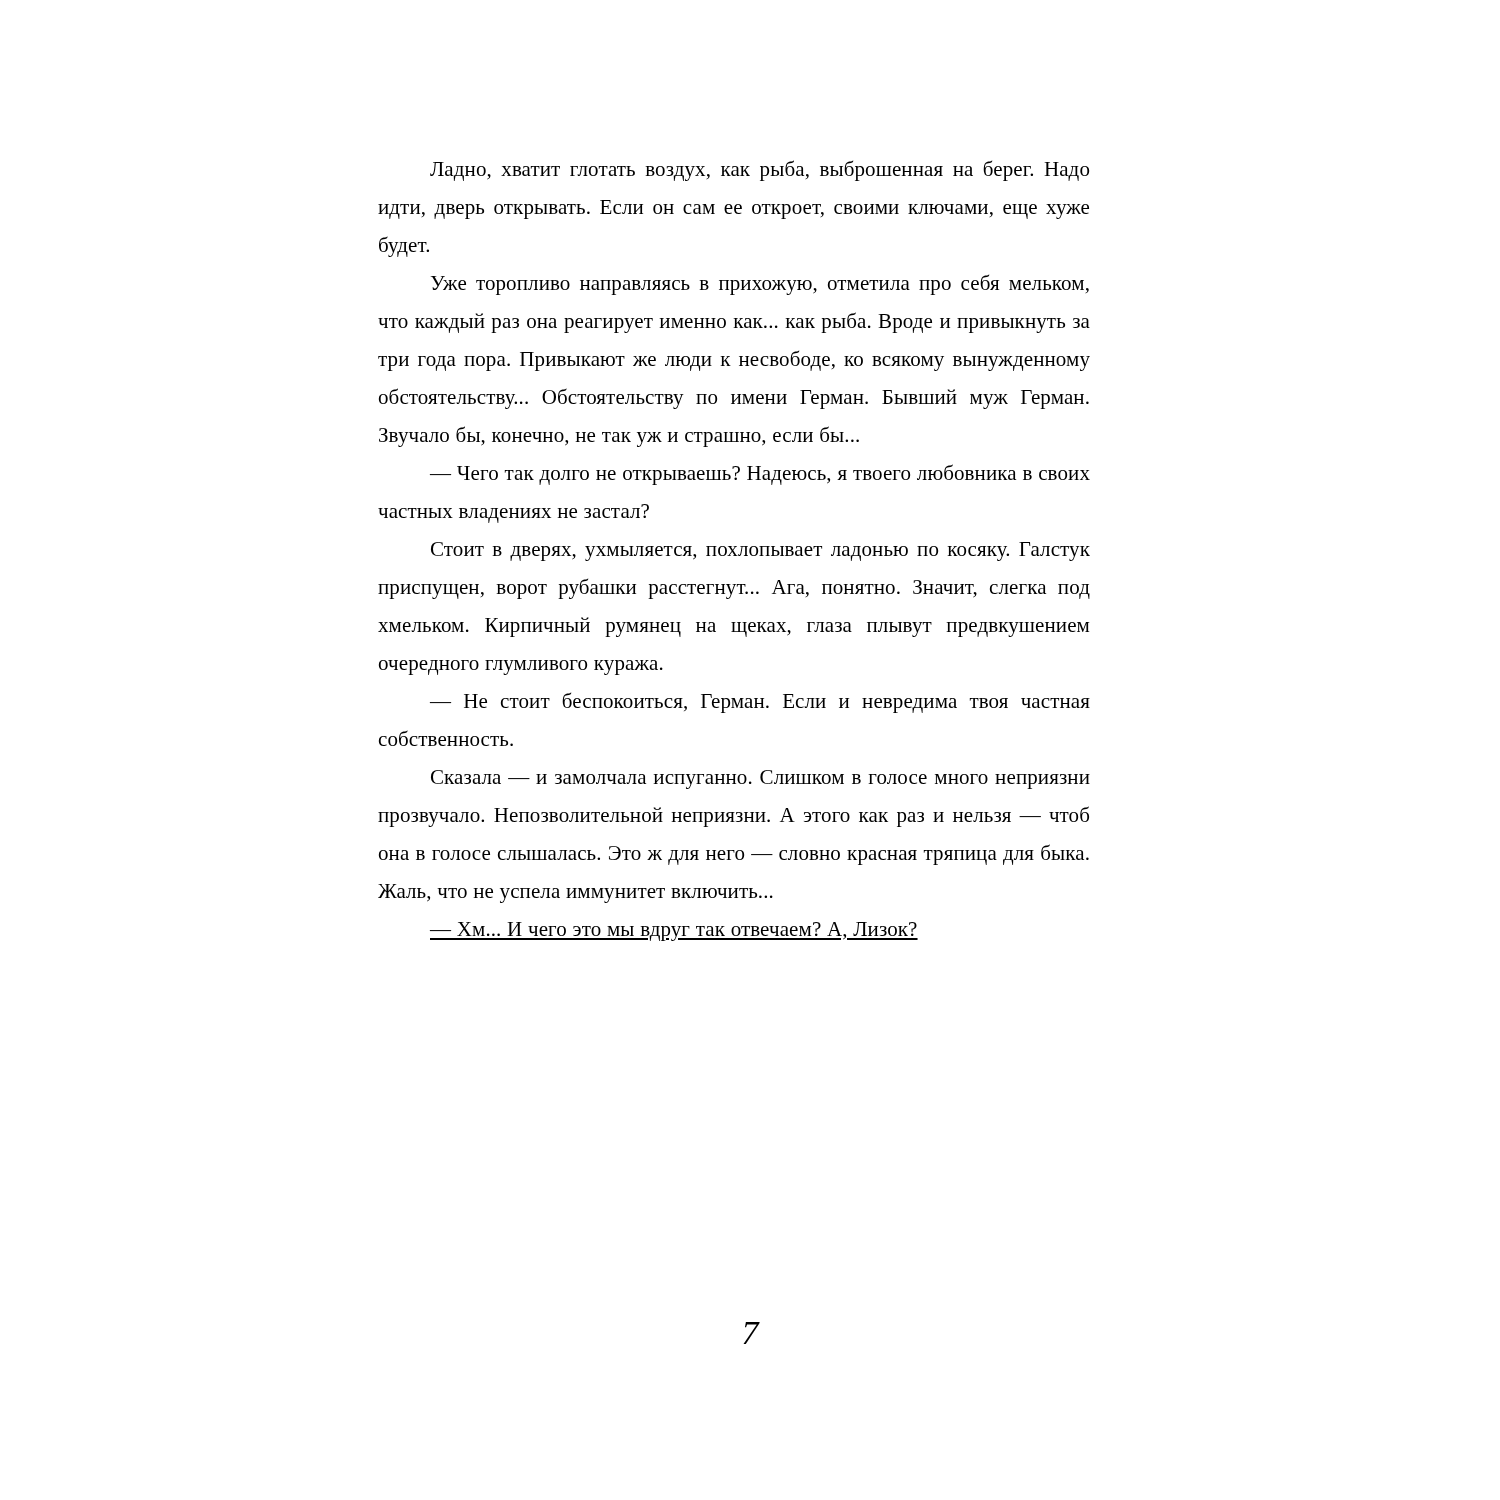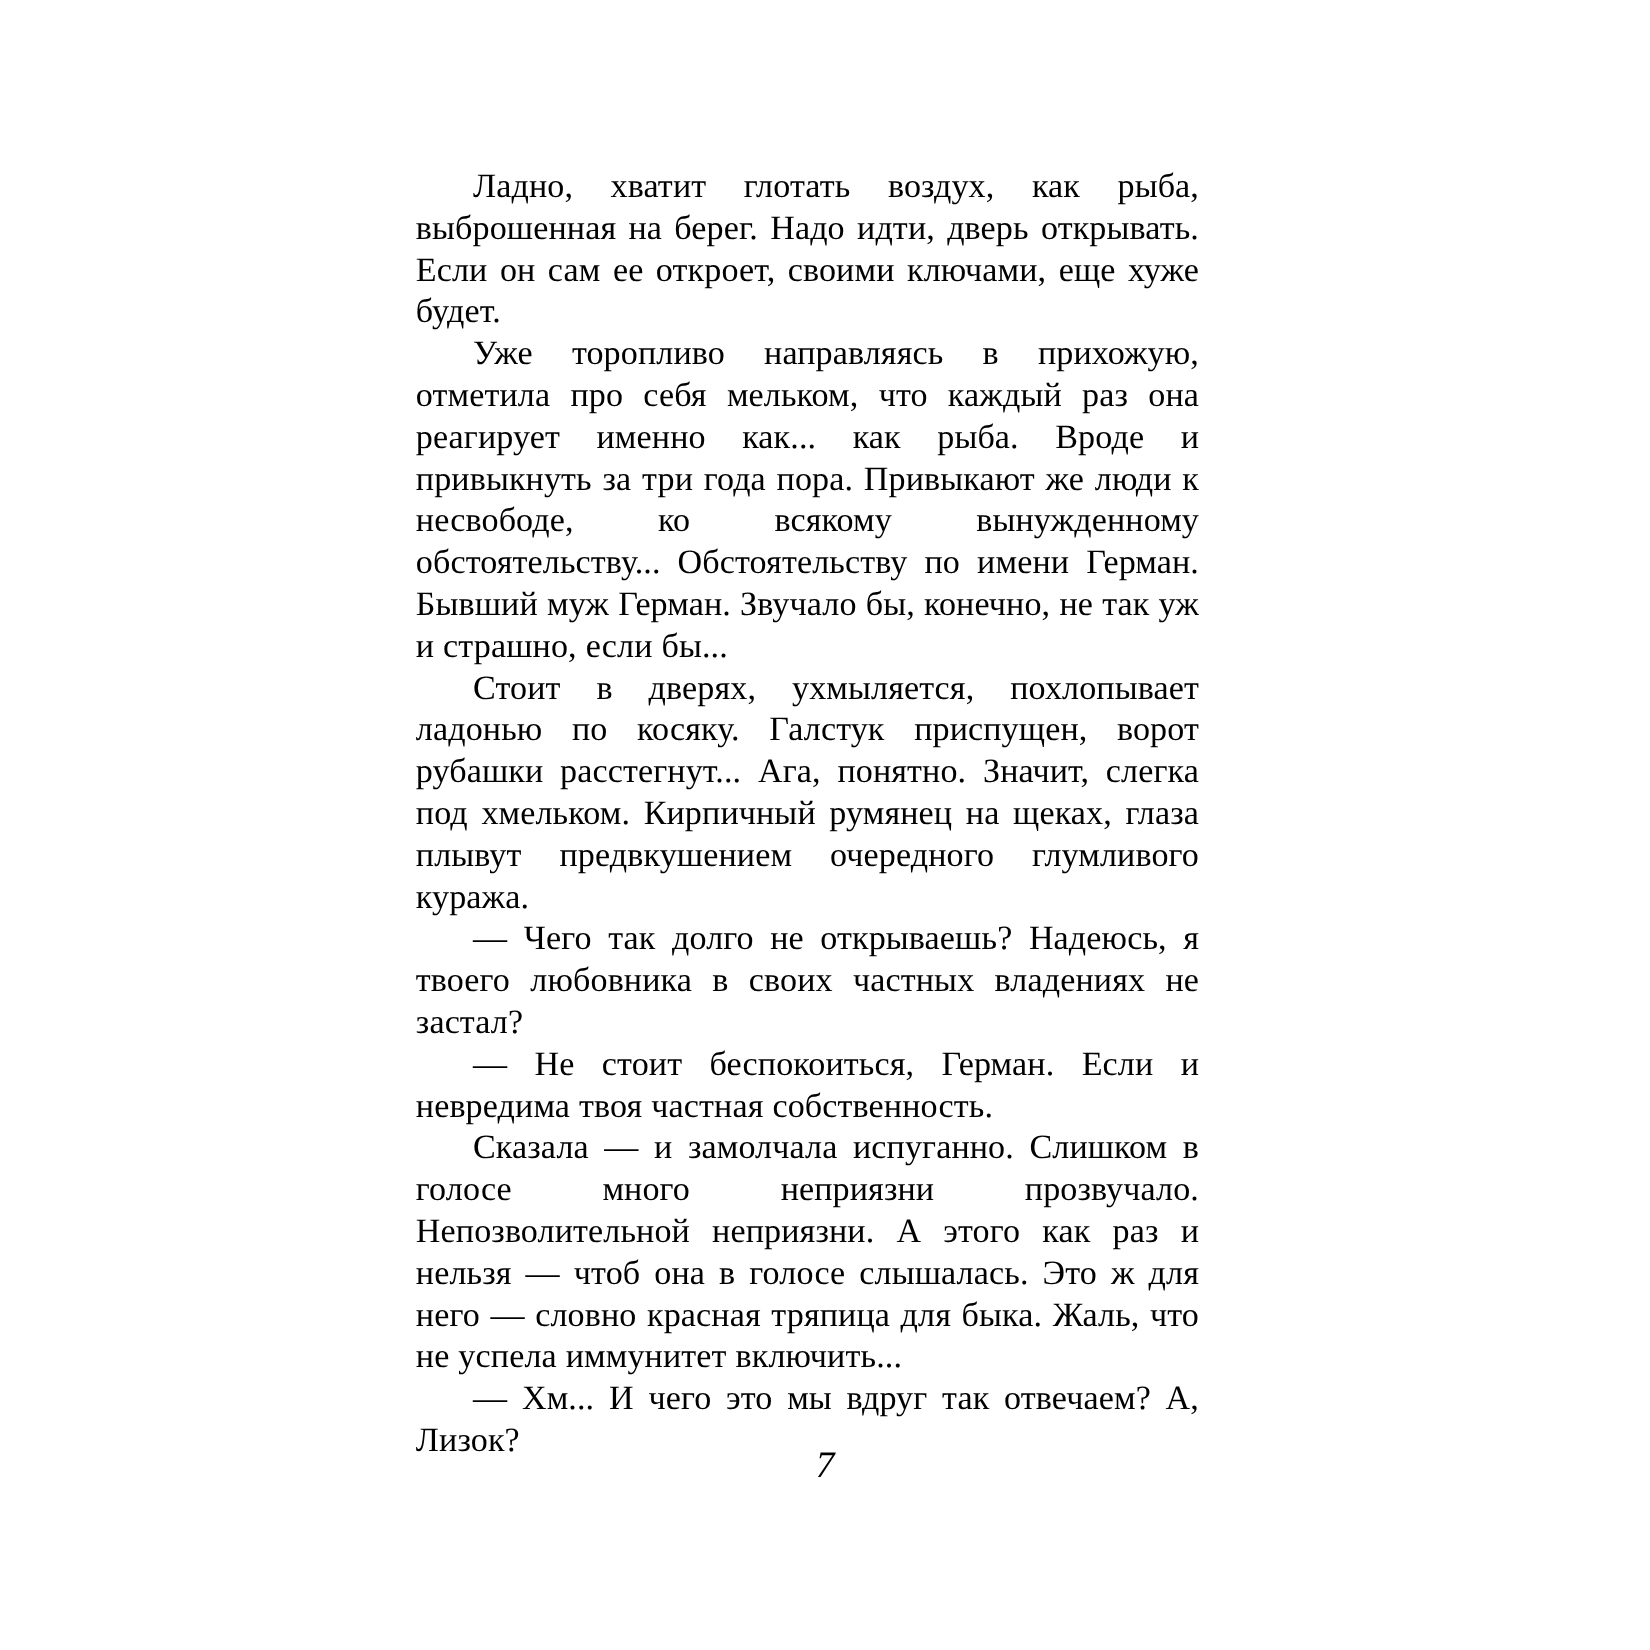--- a/index.html
+++ b/index.html
@@ -31,32 +31,33 @@
     left: 378px;
     top: 150px;
     width: 712px;
   }
 
   .para {
     margin: 0;
     text-align: justify;
     text-justify: inter-word;
     text-indent: 52px;
-    font-size: 31px;
+    font-size: 21px;
     line-height: 38px;
     letter-spacing: 0.1px;
     word-spacing: 0.3px;
     hyphens: auto;
     -webkit-hyphens: auto;
     -ms-hyphens: auto;
   }
 
   
   .para:last-child {
     margin-bottom: 16px;
+    text-decoration: underline;
   }
 
   .page-number {
     position: absolute;
     left: 0;
     top: 1313px;
     width: 1500px;
     text-align: center;
     font-family: "Liberation Serif", "DejaVu Serif", serif;
     font-style: italic;
@@ -66,22 +67,22 @@
   }
 </style>
 </head>
 <body>
 
 <div class="page">
 
   <div class="text-block">
     <p class="para">Ладно, хватит глотать воздух, как рыба, выброшенная на берег. Надо идти, дверь открывать. Если он сам ее откроет, своими ключами, еще хуже будет.</p>
     <p class="para">Уже торопливо направляясь в прихожую, отметила про себя мельком, что каждый раз она реагирует именно как... как рыба. Вроде и привыкнуть за три года пора. Привыкают же люди к несвободе, ко всякому вынужденному обстоятельству... Обстоятельству по имени Герман. Бывший муж Герман. Звучало бы, конечно, не так уж и страшно, если бы...</p>
+    <p class="para">— Чего так долго не открываешь? Надеюсь, я твоего любовника в своих частных владениях не застал?</p>
     <p class="para">Стоит в дверях, ухмыляется, похлопывает ладонью по косяку. Галстук приспущен, ворот рубашки расстегнут... Ага, понятно. Значит, слегка под хмельком. Кирпичный румянец на щеках, глаза плывут предвкушением очередного глумливого куража.</p>
-    <p class="para">— Чего так долго не открываешь? Надеюсь, я твоего любовника в своих частных владениях не застал?</p>
     <p class="para">— Не стоит беспокоиться, Герман. Если и невредима твоя частная собственность.</p>
     <p class="para">Сказала — и замолчала испуганно. Слишком в голосе много неприязни прозвучало. Непозволительной неприязни. А этого как раз и нельзя — чтоб она в голосе слышалась. Это ж для него — словно красная тряпица для быка. Жаль, что не успела иммунитет включить...</p>
     <p class="para">— Хм... И чего это мы вдруг так отвечаем? А, Лизок?</p>
   </div>
 
   <div class="page-number">7</div>
 
 </div>
 
 </body></html>

